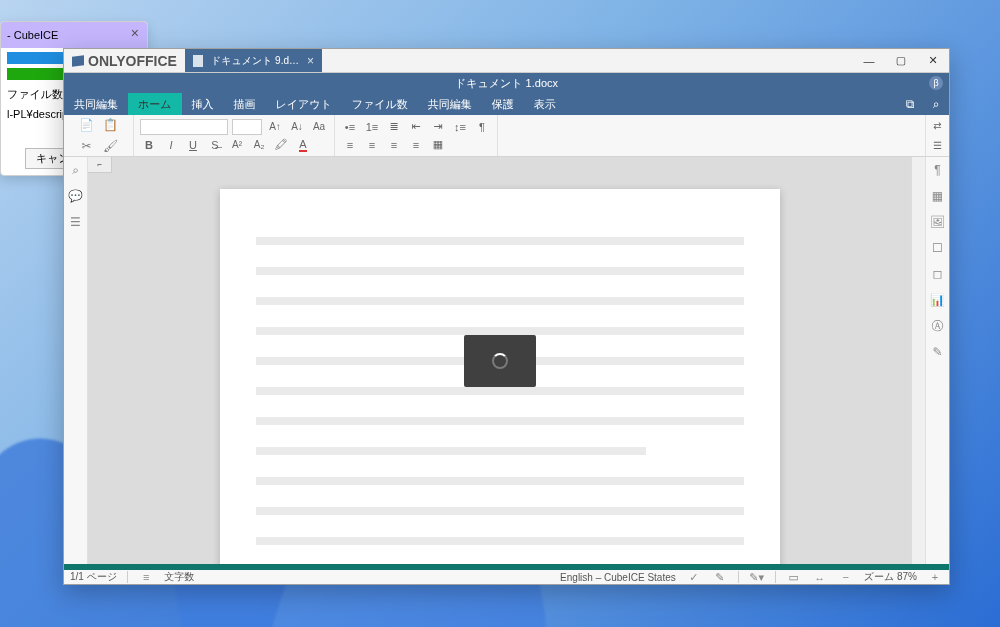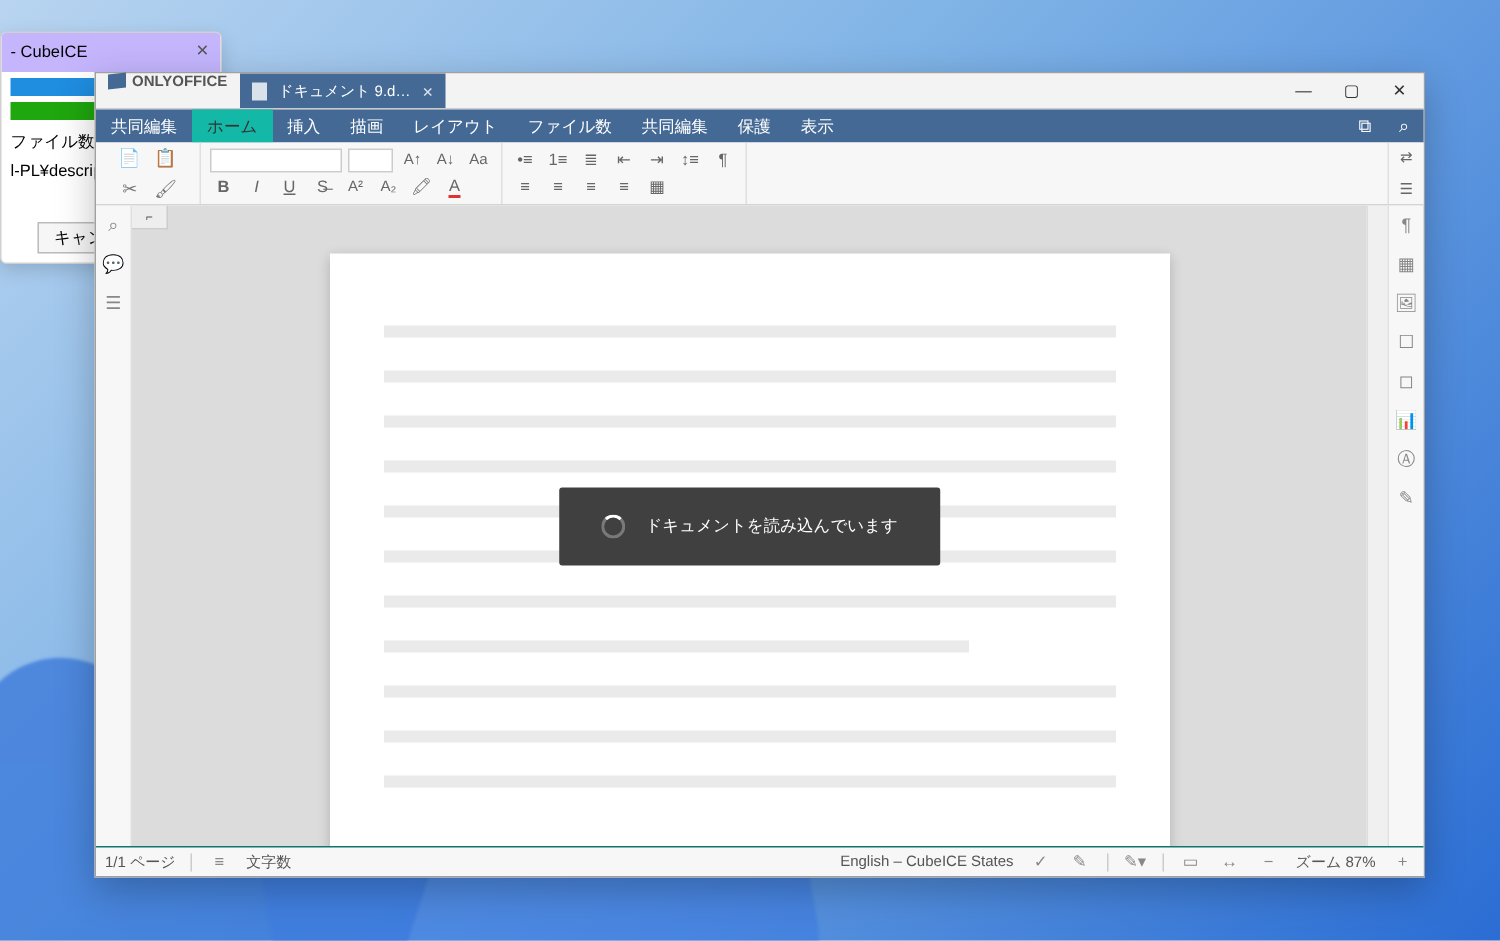--- a/index.html
+++ b/index.html
@@ -12,21 +12,21 @@
   .cubeice-progress { height: 12px; background: linear-gradient(to right, #1fa70e 0%, #1fa70e 100%); margin: 4px 6px; }
   .cubeice-progress.blue { background: #1f8de0; }
   .cubeice-label { font-size: 11px; padding: 3px 6px; white-space: nowrap; }
   .cubeice-btn { position: absolute; bottom: 6px; left: 24px; font-size: 11px; padding: 2px 10px; border: 1px solid #bbb; background: #f6f6f6; white-space: nowrap; }
 
   
   .oo-win { position: absolute; left: 63px; top: 48px; width: 887px; height: 537px; background: #fff; border: 1px solid #a0a0a0; box-shadow: 0 8px 24px rgba(0,0,0,.25); display: flex; flex-direction: column; }
 
   
   .oo-tabstrip { height: 24px; background: #f3f3f3; display: flex; align-items: stretch; border-bottom: 1px solid #ccc; }
-  .oo-logo { display: flex; align-items: flex-start; gap: 4px; padding: 0 8px; font-size: 10px; color: #555; font-weight: 600; }
+  .oo-logo { display: flex; align-items: center; gap: 4px; padding: 0 8px; font-size: 14px; color: #555; font-weight: 600; }
   .oo-logo-mark { width: 12px; height: 10px; background: #446995; transform: skewY(-6deg); }
   .oo-doctab { background: #446995; color: #fff; display: flex; align-items: center; font-size: 10px; padding: 0 8px; gap: 8px; }
   .oo-doctab .doc-icon { width: 10px; height: 12px; background: #fff; opacity: .8; }
   .oo-doctab .close-x { font-size: 12px; opacity: .8; cursor: pointer; }
   .oo-wincontrols { margin-left: auto; display: flex; }
   .oo-wincontrols div { width: 32px; display: flex; align-items: center; justify-content: center; font-size: 11px; color: #333; }
 
   
   .oo-titlebar { height: 20px; background: #446995; color: #fff; display: flex; align-items: center; justify-content: center; font-size: 11px; position: relative; }
   .oo-titlebar .user-badge { position: absolute; right: 6px; width: 14px; height: 14px; border-radius: 50%; background: #6a8ab5; font-size: 9px; display: flex; align-items: center; justify-content: center; }
@@ -63,21 +63,21 @@
   .ph-line { height: 8px; background: #eaeaea; margin-bottom: 22px; }
   .ph-line.short { width: 80%; }
 
   .oo-loading { position: absolute; left: 50%; top: 50%; transform: translate(-50%, -50%); background: #404040; color: #fff; font-size: 11px; padding: 18px 28px; border-radius: 2px; display: flex; align-items: center; gap: 14px; }
   .spinner { width: 16px; height: 16px; border: 2px solid rgba(255,255,255,.3); border-top-color: #fff; border-radius: 50%; }
 
   
   .oo-vscroll { width: 14px; background: #f0f0f0; border-left: 1px solid #ddd; }
 
   
-  .oo-status { height: 20px; background: #f7f7f7; border-top: 1px solid #0f766e; display: flex; align-items: center; font-size: 10px; color: #555; padding: 0 6px; gap: 10px; }
+  .oo-status { height: 20px; background: #f7f7f7; border-top: 6px solid #0f766e; display: flex; align-items: center; font-size: 10px; color: #555; padding: 0 6px; gap: 10px; }
   .oo-status .spacer { flex: 1; }
   .st-ic { width: 16px; height: 14px; color: #888; font-size: 11px; display:flex; align-items:center; justify-content:center;}
   .st-sep { width: 1px; height: 12px; background: #ccc; }
 
   
   .wp-shape { position: absolute; background: #2c6dd8; opacity: .65; filter: blur(1px); }
   .wp1 { left: -40px; bottom: -60px; width: 320px; height: 220px; transform: rotate(18deg); border-radius: 60px; }
   .wp2 { left: 180px; bottom: -80px; width: 360px; height: 210px; transform: rotate(-10deg); border-radius: 60px; background:#3f7de0;}
 </style>
 </head>
@@ -110,20 +110,24 @@
       <span>ドキュメント 9.d…</span>
       <span class="close-x">×</span>
     </div>
     <div class="oo-wincontrols">
       <div>—</div>
       <div>▢</div>
       <div>✕</div>
     </div>
   </div>
 
+  <div class="oo-titlebar">
+    <span>ドキュメント 1.docx</span>
+    <div class="user-badge">β</div>
+  </div>
 
   <div class="oo-menubar">
     <div class="menu-item">共同編集</div>
     <div class="menu-item active">ホーム</div>
     <div class="menu-item">挿入</div>
     <div class="menu-item">描画</div>
     <div class="menu-item">レイアウト</div>
     <div class="menu-item">ファイル数</div>
     <div class="menu-item">共同編集</div>
     <div class="menu-item">保護</div>
@@ -209,21 +213,20 @@
         <div class="ph-line"></div>
         <div class="ph-line"></div>
         <div class="ph-line"></div>
         <div class="ph-line short"></div>
         <div class="ph-line"></div>
         <div class="ph-line"></div>
         <div class="ph-line"></div>
       </div>
       <div class="oo-loading">
         <div class="spinner"></div>
-        <span>ドキュメントを読み込んでいます</span>
       </div>
     </div>
 
     <div class="oo-vscroll"></div>
 
     <div class="oo-sidebar right">
       <div class="side-ic">¶</div>
       <div class="side-ic">▦</div>
       <div class="side-ic">🖼</div>
       <div class="side-ic">☐</div>

